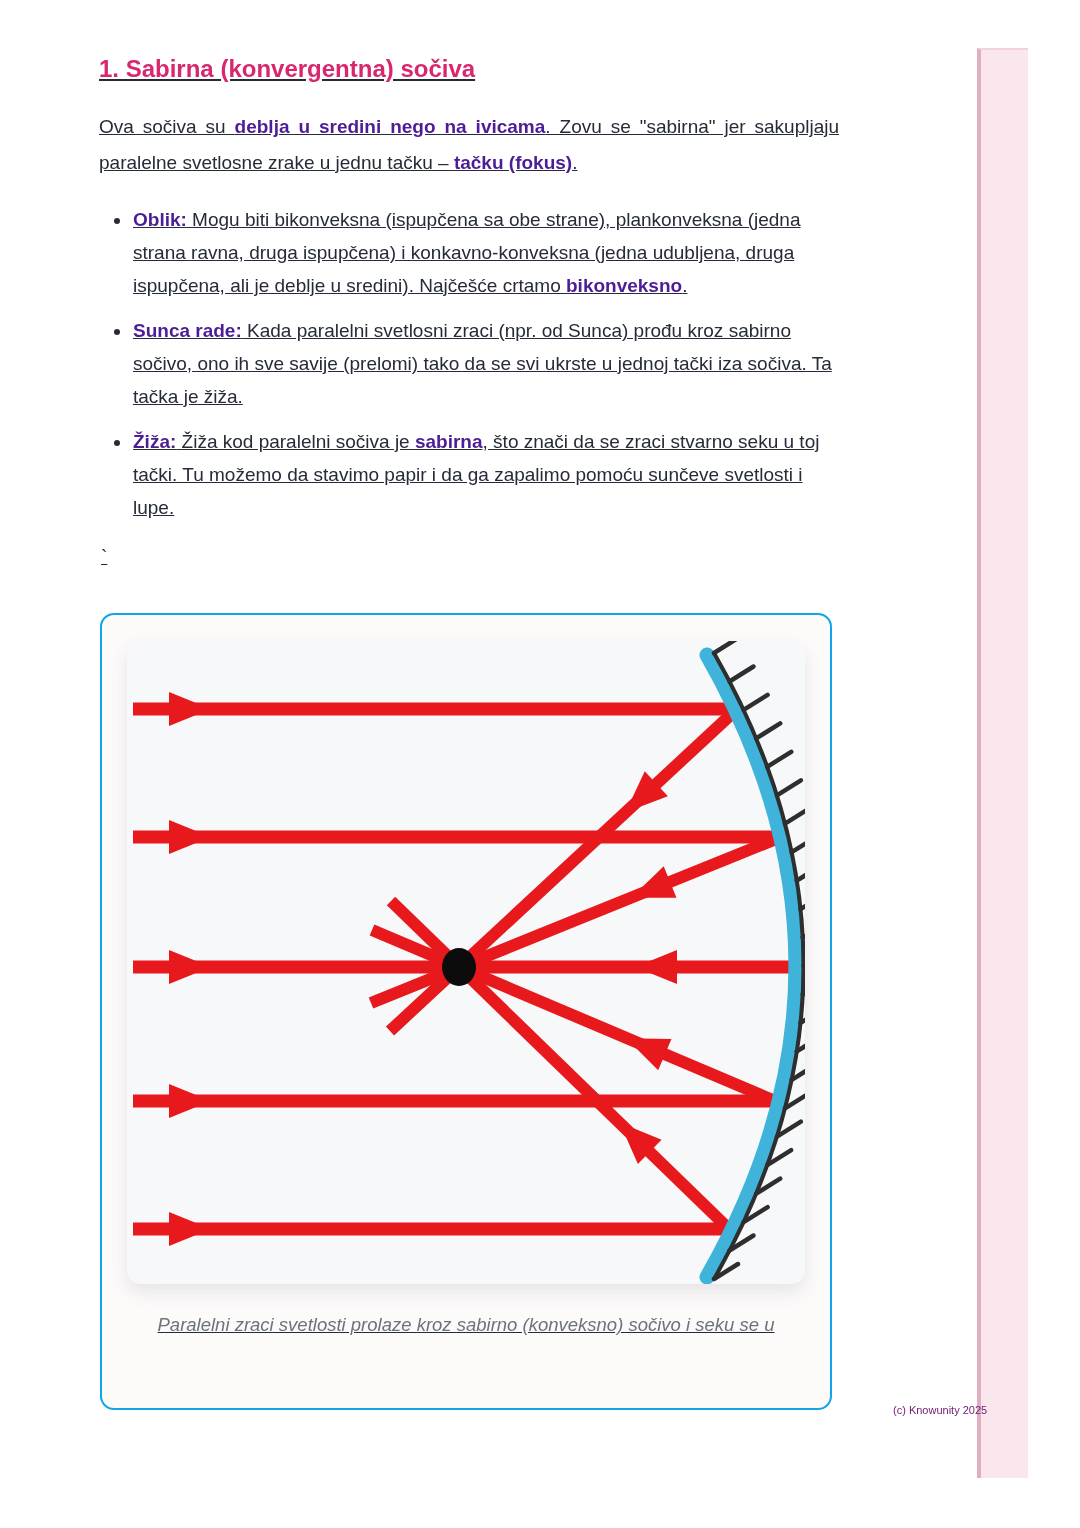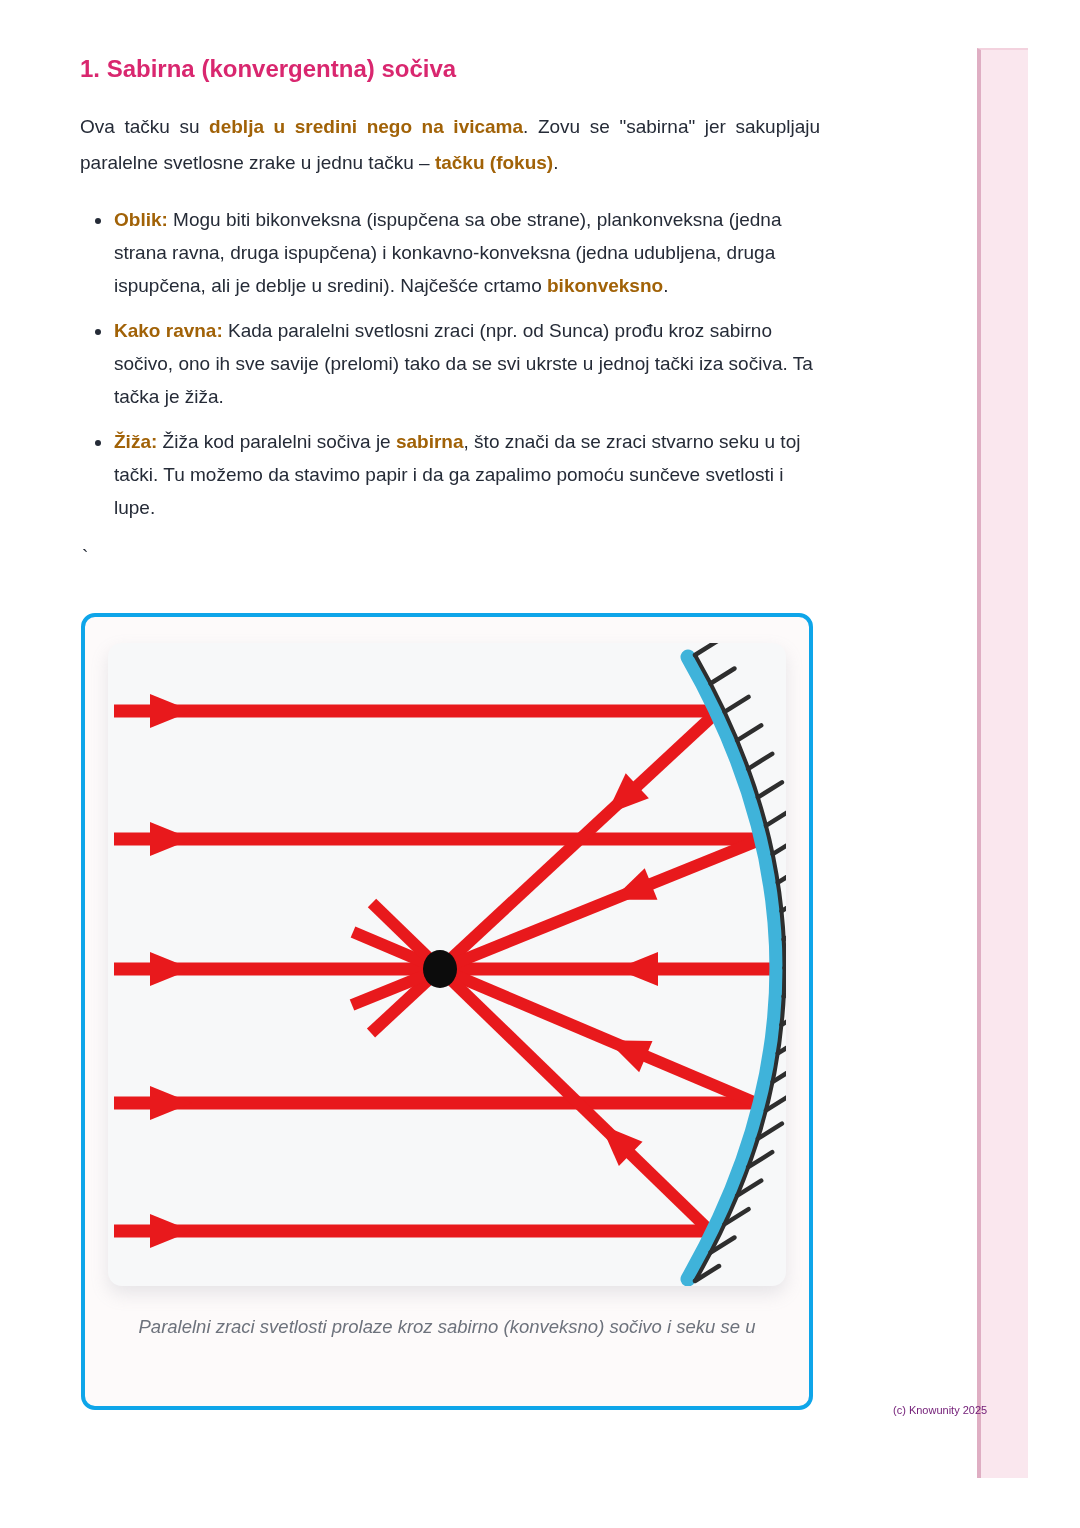--- a/index.html
+++ b/index.html
@@ -1,38 +1,38 @@
 <!DOCTYPE html>
 <html><head>
 <meta charset="utf-8">
 <style>
   html,body{margin:0;padding:0;}
   body{
     width:1080px;height:1528px;position:relative;background:#ffffff;
     font-family:"Liberation Sans","DejaVu Sans",sans-serif;
     color:#252b37;overflow:hidden;
   }
-  .content{position:absolute;left:80px;top:0;width:740px;}
+  .content{position:absolute;left:99px;top:0;width:740px;text-decoration:underline;}
   .page-title{
     margin:54px 0 0 0;font-size:24px;line-height:29px;font-weight:700;color:#d9276f;
   }
   .intro{
     margin:26px 0 0 0;font-size:19px;line-height:36px;text-align:justify;color:#252b37;
   }
-  .intro b,.bullets b{font-weight:700;color:#a16207;}
+  .intro b,.bullets b{font-weight:700;color:#4c1d95;}
   ul.bullets{
     margin:22px 0 12px 0;padding:0 0 0 33px;list-style:disc;
   }
   ul.bullets li{
     font-size:19px;line-height:33px;margin:0 0 12px 0;padding-left:1px;color:#252b37;
   }
   .stray{margin:16px 0 0 2px;font-size:19px;line-height:33px;color:#252b37;}
   .figure-card{
     margin:40px 0 0 1px;width:732px;height:797px;box-sizing:border-box;
-    background:#fdfafa;border:4px solid #0ea5e9;border-radius:14px;
+    background:#fdfafa;border:2px solid #0ea5e9;border-radius:14px;
   }
   .diagram-wrap{
     margin:26px auto 0 auto;width:678px;height:643px;background:#f7f8f9;
     border-radius:14px;box-shadow:0 8px 18px rgba(140,145,160,0.20);
   }
   .diagram-wrap svg{display:block;border-radius:14px;}
   .fig-caption{
     margin:26px 40px 0 40px;text-align:center;font-style:italic;
     font-size:18.5px;line-height:30px;color:#6d727c;
   }
@@ -47,25 +47,25 @@
 </style>
 </head>
 <body>
 
 <div class="accent-bar"></div>
 
 <div class="content">
 
   <h1 class="page-title">1. Sabirna (konvergentna) sočiva</h1>
 
-  <p class="intro"><span>Ova tačku su </span><b>deblja u sredini nego na ivicama</b><span>. Zovu se "sabirna" jer sakupljaju paralelne svetlosne zrake u jednu tačku – </span><b>tačku (fokus)</b><span>.</span></p>
+  <p class="intro"><span>Ova sočiva su </span><b>deblja u sredini nego na ivicama</b><span>. Zovu se "sabirna" jer sakupljaju paralelne svetlosne zrake u jednu tačku – </span><b>tačku (fokus)</b><span>.</span></p>
 
   <ul class="bullets">
     <li><b>Oblik:</b><span> Mogu biti bikonveksna (ispupčena sa obe strane), plankonveksna (jedna strana ravna, druga ispupčena) i konkavno-konveksna (jedna udubljena, druga ispupčena, ali je deblje u sredini). Najčešće crtamo </span><b>bikonveksno</b><span>.</span></li>
-    <li><b>Kako ravna:</b><span> Kada paralelni svetlosni zraci (npr. od Sunca) prođu kroz sabirno sočivo, ono ih sve savije (prelomi) tako da se svi ukrste u jednoj tački iza sočiva. Ta tačka je žiža.</span><b></b><span></span></li>
+    <li><b>Sunca rade:</b><span> Kada paralelni svetlosni zraci (npr. od Sunca) prođu kroz sabirno sočivo, ono ih sve savije (prelomi) tako da se svi ukrste u jednoj tački iza sočiva. Ta tačka je žiža.</span><b></b><span></span></li>
     <li><b>Žiža:</b><span> Žiža kod paralelni sočiva je </span><b>sabirna</b><span>, što znači da se zraci stvarno seku u toj tački. Tu možemo da stavimo papir i da ga zapalimo pomoću sunčeve svetlosti i lupe.</span></li>
   </ul>
 
   <div class="stray">`</div>
 
   <div class="figure-card">
     <div class="diagram-wrap">
       <svg width="678" height="643" viewBox="0 0 678 643" xmlns="http://www.w3.org/2000/svg">
 
         <g stroke="#e8191c" stroke-width="13">

